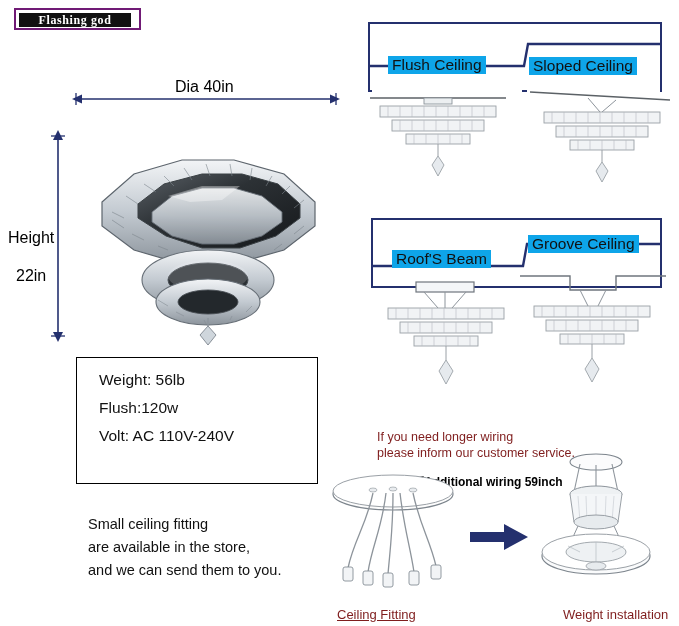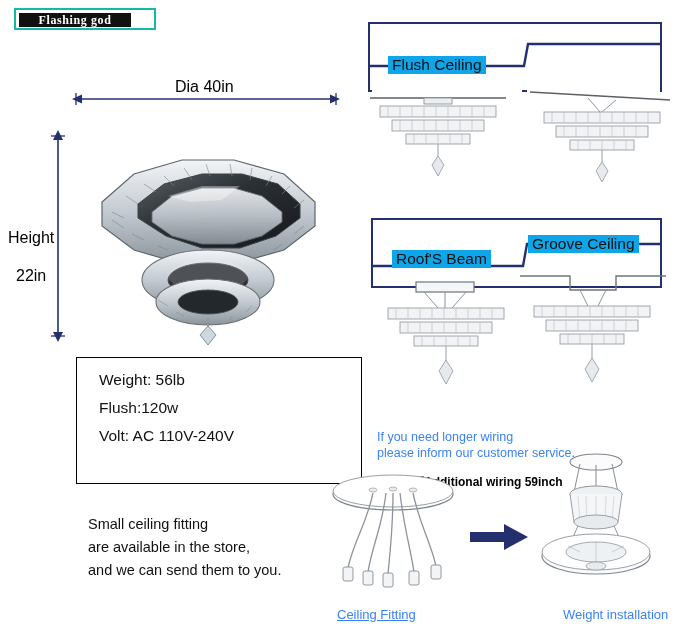--- a/index.html
+++ b/index.html
@@ -16,22 +16,22 @@
     width: 679px;
     height: 626px;
     overflow: hidden;
     background: #fff;
   }
   .abs { position: absolute; }
 
   
   #brand {
     left: 14px; top: 8px;
-    width: 142px; height: 22px;
-    border: 2px solid #14b8a6;
+    width: 127px; height: 22px;
+    border: 2px solid #701a75;
     background: #fff;
     box-sizing: border-box;
   }
   #brand .bar {
     position: absolute;
     left: 3px; top: 3px;
     width: 112px; height: 14px;
     background: #111;
   }
   #brand .txt {
@@ -45,21 +45,21 @@
     letter-spacing: 0.6px;
     font-family: "Liberation Serif", serif;
   }
   #dia-label { left: 160px; top: 78px; margin-left: 15px; }
   #h-label1 { left: 8px; top: 229px; }
   #h-label2 { left: 16px; top: 267px; }
 
   
   #spec-box {
     left: 76px; top: 357px;
-    width: 286px; height: 127px;
+    width: 242px; height: 127px;
     border: 1.6px solid #000;
     box-sizing: border-box;
     padding: 8px 0 0 22px;
   }
   #spec-box .row {
     font-size: 15.5px;
     line-height: 28px;
     color: #111;
     white-space: nowrap;
   }
@@ -96,21 +96,21 @@
   #lbl-sloped { left: 529px; top: 57px; }
   #lbl-roof   { left: 392px; top: 250px; }
   #lbl-groove { left: 528px; top: 235px; }
 
   
   .mask { background: #fff; }
 
   
   .caption {
     font-size: 12.5px;
-    color: #3b82f6;
+    color: #7f1d1d;
     white-space: nowrap;
   }
   #cap-wiring1 { left: 377px; top: 430px; }
   #cap-wiring2 { left: 377px; top: 446px; }
   #cap-additional { left: 424px; top: 475px; font-weight: bold; font-size: 12px; }
   #cap-fitting { left: 337px; top: 607px; font-size: 13px; text-decoration: underline; }
   #cap-after { left: 563px; top: 607px; font-size: 13px; }
 
   
   #big-arrow { left: 470px; top: 524px; width: 58px; height: 26px; }
@@ -236,20 +236,21 @@
 
   <div class="abs mask" style="left:372px; top:66px; width:150px; height:28px;"></div>
   <div class="abs mask" style="left:527px; top:44px; width:133px; height:50px;"></div>
   <div class="abs" style="left:368px; top:40px; width:296px; height:56px;">
     <svg width="296" height="56" viewBox="0 0 296 56">
       <polyline points="2,26 156,26 160,4 292,4" fill="none" stroke="#24306e" stroke-width="2.4"></polyline>
     </svg>
   </div>
 
   <div class="abs panel-label" id="lbl-flush">Flush Ceiling</div>
+  <div class="abs panel-label" id="lbl-sloped">Sloped Ceiling</div>
 
   <div class="abs" style="left:366px; top:90px; width:144px; height:110px;">
     <svg width="144" height="110" viewBox="0 0 144 110">
 
       <line x1="4" y1="8" x2="140" y2="8" stroke="#5b6166" stroke-width="1.6"></line>
 
       <rect x="58" y="8" width="28" height="6" fill="#eceff1" stroke="#8d949b" stroke-width="0.9"></rect>
 
       <rect x="14" y="16" width="116" height="11" fill="#f1f3f5" stroke="#9aa0a6" stroke-width="0.9"></rect>
       <rect x="26" y="30" width="92" height="11" fill="#f1f3f5" stroke="#9aa0a6" stroke-width="0.9"></rect>

